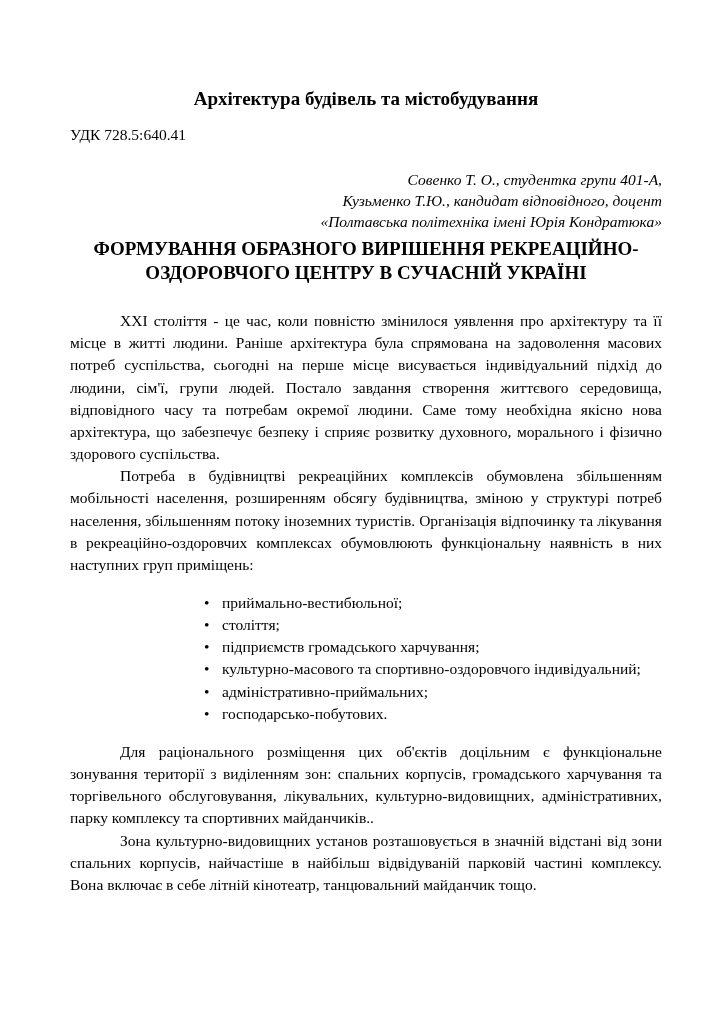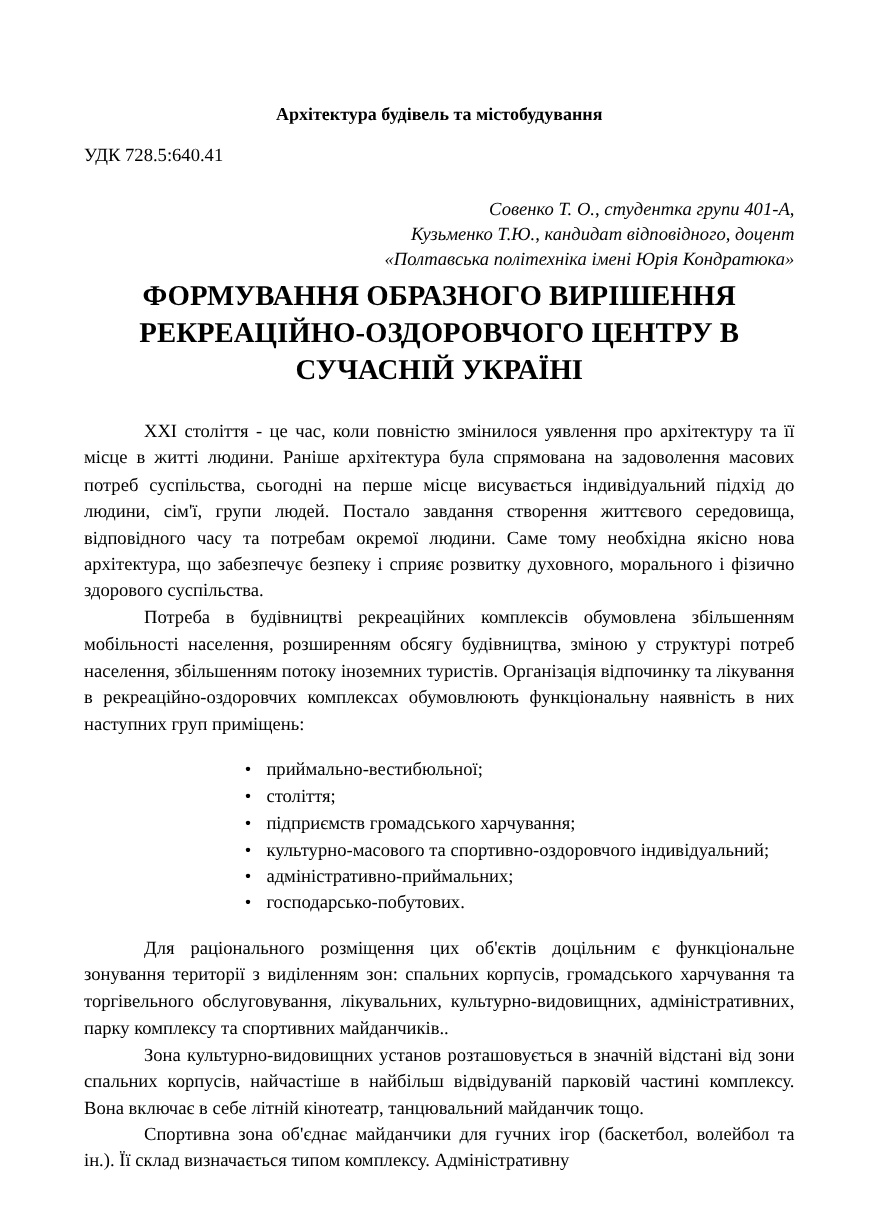--- a/index.html
+++ b/index.html
@@ -11,37 +11,37 @@
     color: #000000;
     font-family: "Liberation Serif", "DejaVu Serif", serif;
     font-size: 15.5px;
     padding: 88px 62px 20px 70px;
     overflow: hidden;
   }
   .section-header {
     text-align: center;
     font-weight: bold;
     margin: 0 0 16px 0;
-    font-size: 15px;
+    font-size: 19px;
   }
   .udc {
     font-weight: normal;
     margin: 0 0 10px 0;
   }
   .authors {
     text-align: right;
     font-style: italic;
     line-height: 1.35;
     margin-top: 26px;
   }
   .authors div { margin: 0; }
   .title {
     text-align: center;
     font-weight: bold;
-    font-size: 24px;
+    font-size: 19px;
     line-height: 1.3;
     margin: 4px 22px 24px 22px;
   }
   p.body-par {
     margin: 0;
     text-align: justify;
     text-indent: 50px;
     line-height: 1.43;
   }
   ul.bullets {
@@ -89,15 +89,14 @@
     <li>підприємств громадського харчування;</li>
     <li>культурно-масового та спортивно-оздоровчого індивідуальний;</li>
     <li>адміністративно-приймальних;</li>
     <li>господарсько-побутових.</li>
   </ul>
 
   <p class="body-par">Для раціонального розміщення цих об'єктів доцільним є функціональне зонування території з виділенням зон: спальних корпусів, громадського харчування та торгівельного обслуговування, лікувальних, культурно-видовищних, адміністративних, парку комплексу та спортивних майданчиків..</p>
 
   <p class="body-par">Зона культурно-видовищних установ розташовується в значній відстані від зони спальних корпусів, найчастіше в найбільш відвідуваній парковій частині комплексу. Вона включає в себе літній кінотеатр, танцювальний майданчик тощо.</p>
 
-  <p class="body-par">Спортивна зона об'єднає майданчики для гучних ігор (баскетбол, волейбол та ін.). Її склад визначається типом комплексу. Адміністративну</p>
 
 </div>
 
 </body></html>

